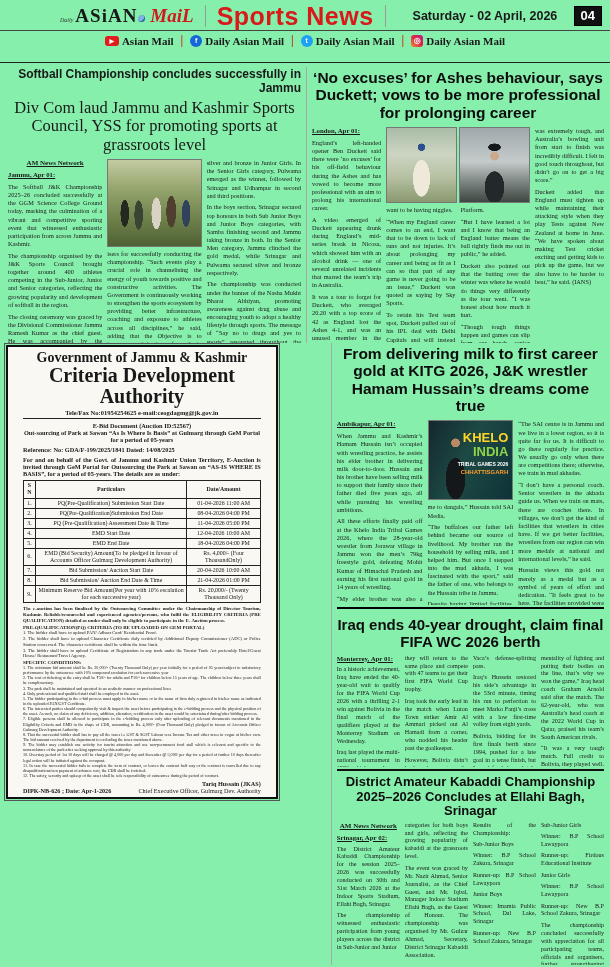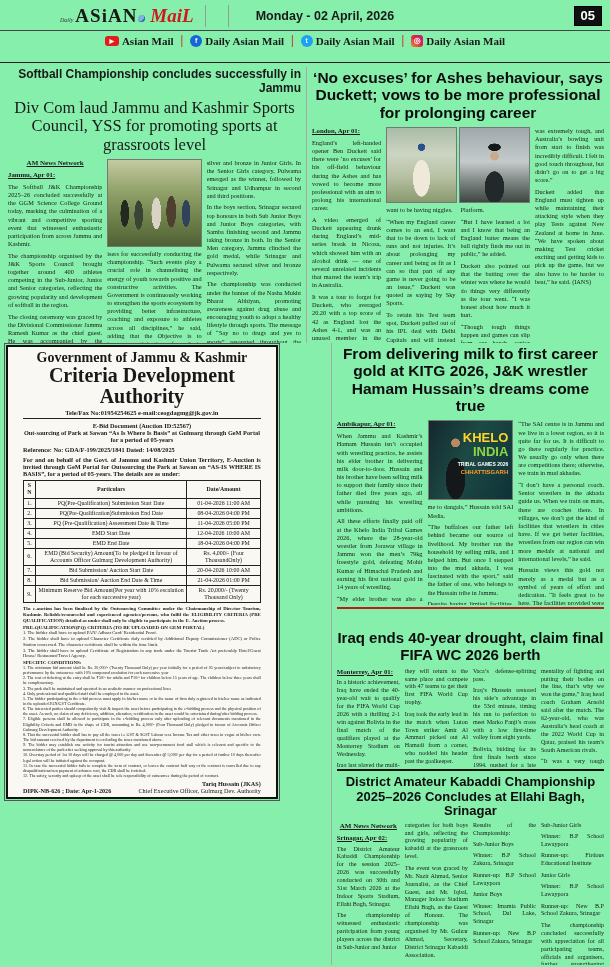--- a/index.html
+++ b/index.html
@@ -80,21 +80,21 @@
       radial-gradient(ellipse 16px 34px at 32% 74%, #14181a 0 60%, transparent 62%),
       radial-gradient(circle 7px at 32% 28%, #b98a63 0 60%, transparent 65%),
       linear-gradient(115deg,#13282e 0%,#1d4a44 45%,#0e3238 100%); }
   .kh1 { position:absolute; right:4px; top:10px; color:#ffd42a; font-family:"Liberation Sans", sans-serif; font-weight:bold; font-size:13px; line-height:1; }
   .kh2 { position:absolute; right:4px; top:24px; color:#8ed44a; font-family:"Liberation Sans", sans-serif; font-weight:bold; font-size:13px; line-height:1; }
   .kh3 { position:absolute; right:4px; top:40px; color:#fff; font-family:"Liberation Sans", sans-serif; font-weight:bold; font-size:5px; }
   .kh4 { position:absolute; right:4px; top:48px; color:#ff9d2a; font-family:"Liberation Sans", sans-serif; font-weight:bold; font-size:6px; }
 
   .wrestler-art { height:262px; overflow:hidden; }
   .wrestler-art .head-sans { font-size:15.5px; margin:2px 4px 6px; }
-  .iraq-art { border-top:2px solid #b91c1c; margin-top:2px; padding-top:21px; height:160px; overflow:hidden; }
+  .iraq-art { border-top:2px solid #000000; margin-top:2px; padding-top:8px; height:160px; overflow:hidden; }
   .iraq-art .head-sans { font-size:15px; margin-bottom:4px; }
   .iraq-art .col, .kabaddi-art .col { font-size:6.1px; }
   .kabaddi-art { border-top:2px solid #111; margin-top:2px; padding-top:4px; height:196px; overflow:hidden; }
   .kabaddi-art .head-sans { font-size:13px; margin:0 6px 3px; }
 
   
   .notice { border:2px solid #111; outline:1px solid #555; outline-offset:1px; padding:3px 15px; height:454px;
             display:flex; flex-direction:column; background:#f9f8f3; }
   .n-gov  { text-align:center; font-weight:bold; font-size:14px; line-height:1.1; }
   .n-auth { text-align:center; font-weight:bold; font-size:20px; line-height:1.05; }
@@ -124,23 +124,24 @@
 <div class="page">
 
   <div class="mast">
     <div class="logo-wrap">
       <span class="logo-daily">Daily</span>
       <span class="logo-asian">ASiAN</span>
       <span class="logo-globe"></span>
       <span class="logo-mail">MaiL</span>
     </div>
     <div class="mast-sep"></div>
+    <div class="section-title">Sports News</div>
     <div class="mast-sep"></div>
-    <div class="mast-date">Monday - 02  April, 2026</div>
-    <div class="page-num">05</div>
+    <div class="mast-date">Saturday - 02  April, 2026</div>
+    <div class="page-num">04</div>
   </div>
 
   <div class="social">
     <span class="soc-item">
       <span class="ic ic-yt">▶</span>
       <span>Asian Mail</span>
     </span>
     <span class="soc-sep">|</span>
     <span class="soc-item">
       <span class="ic ic-fb">f</span>

